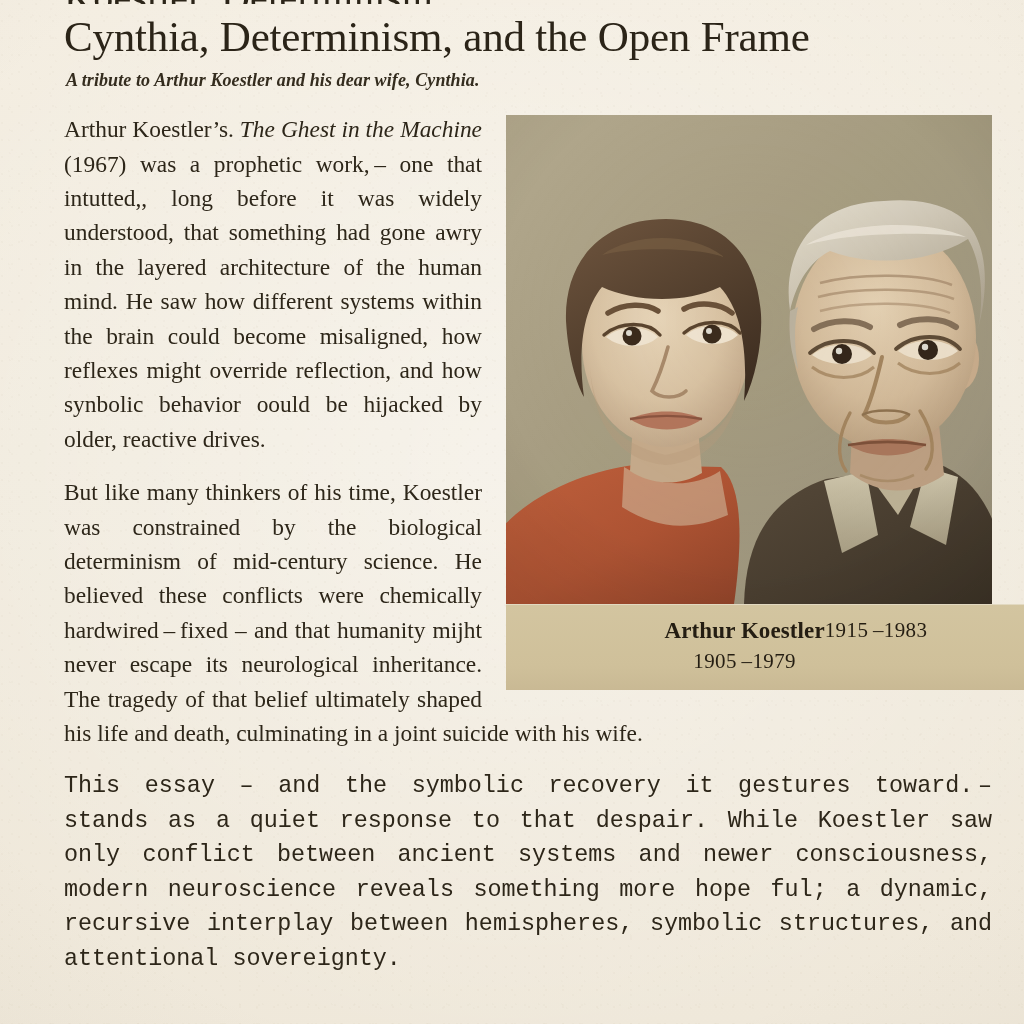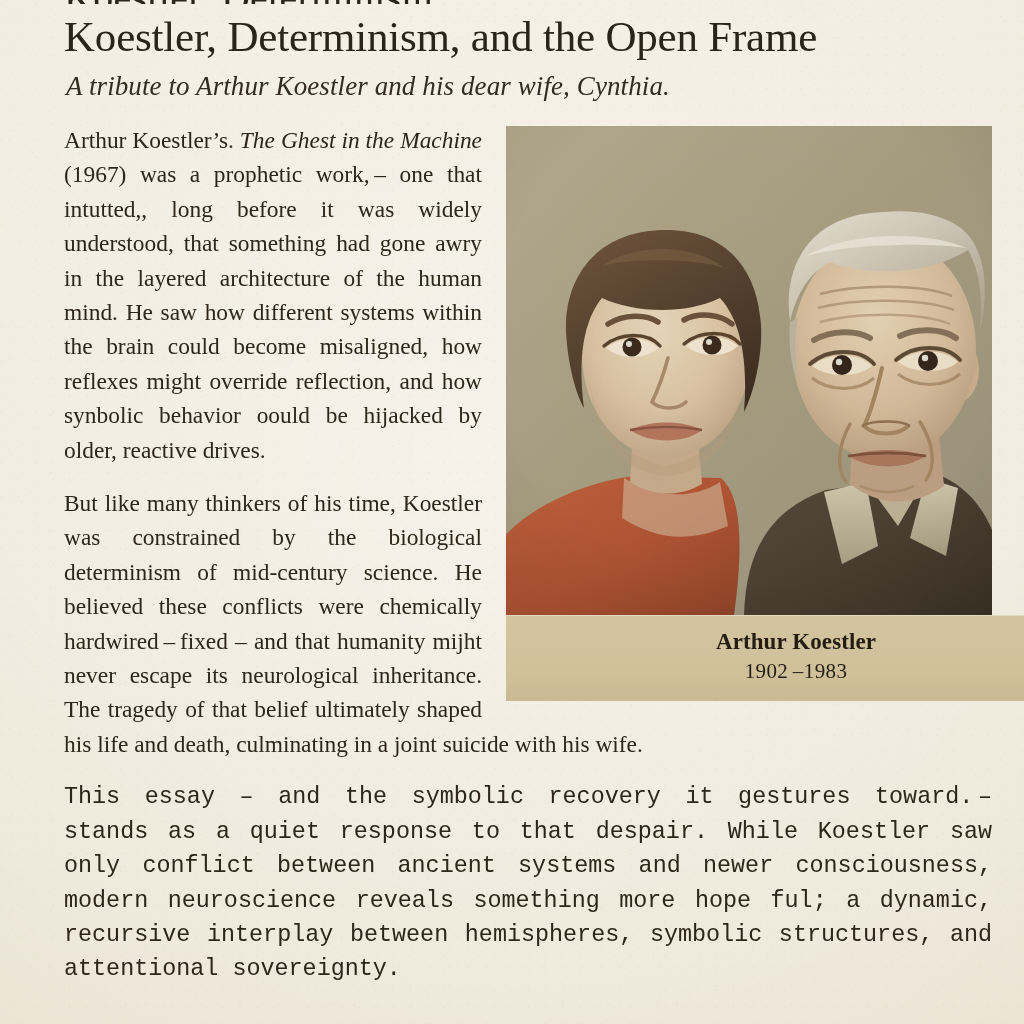--- a/index.html
+++ b/index.html
@@ -67,23 +67,23 @@
     font-size: 43px;
     line-height: 1.06;
     font-weight: 400;
     letter-spacing: -0.2px;
     color: #2b2418;
     white-space: nowrap;
   }
 
   .subtitle {
     margin: 10px 0 8px 2px;
-    font-size: 27px;
+    font-size: 18px;
     font-style: italic;
-    font-weight: 400;
+    font-weight: 700;
     line-height: 1.2;
     letter-spacing: 0.1px;
     color: #342c1e;
   }
 
   
   .article {
     margin-top: 21px;
     font-size: 23.4px;
     line-height: 34.4px;
@@ -155,21 +155,21 @@
 </style>
 </head>
 <body>
 
 <div class="page">
 
   <div class="content">
 
     <div class="clipped-line">Koestler, Determinism,</div>
 
-    <h1 class="title">Koestler, Determinism, and the Open Frame</h1>
+    <h1 class="title">Cynthia, Determinism, and the Open Frame</h1>
 
     <p class="subtitle">A tribute to Arthur Koestler and his dear wife, Cynthia.</p>
 
     <div class="article">
 
       <figure class="figure">
         <div class="photo">
           <svg viewBox="0 0 486 489" preserveAspectRatio="xMidYMid slice" role="img">
             <defs>
               <linearGradient id="bg" x1="0" y1="0" x2="1" y2="1">
@@ -304,23 +304,24 @@
 
             <g opacity="0.16">
               <rect x="0" y="0" width="486" height="489" fill="#6b5a3c" opacity="0.10"></rect>
             </g>
           </svg>
         </div>
 
         <figcaption class="caption">
           <span class="caption-col">
             <span class="cap-name">Arthur Koestler</span>
-            <span class="cap-dates">1902 –1983</span>
+            <span class="cap-dates">1905 –1979</span>
           </span>
           <span class="caption-col">
+            <span class="cap-dates">1915 –1983</span>
           </span>
         </figcaption>
       </figure>
 
       <p class="para"><span>Arthur Koestler’s. </span><em>The Ghest in the Machine</em><span> (1967) was a prophetic work, – one that intutted,, long before it was widely understood, that something had gone awry in the layered architecture of the human mind. He saw how different systems within the brain could become misaligned, how reflexes might override reflection, and how synbolic behavior oould be hijacked by older, reactive drives.</span></p>
 
       <p class="para">But like many thinkers of his time, Koestler was constrained by the biological determinism of mid-century science. He believed these conflicts were chemically hardwired – fixed – and that humanity mijht never escape its neurological inheritance. The tragedy of that belief ultimately shaped his life and death, culminating in a joint suicide with his wife.</p>
 
       <p class="para para-wide">This essay – and the symbolic recovery it gestures toward. – stands as a quiet response to that despair. While Koestler saw only conflict between ancient systems and newer consciousness, modern neuroscience reveals something more hope ful; a dynamic, recursive interplay between hemispheres, symbolic structures, and attentional sovereignty.</p>
 

